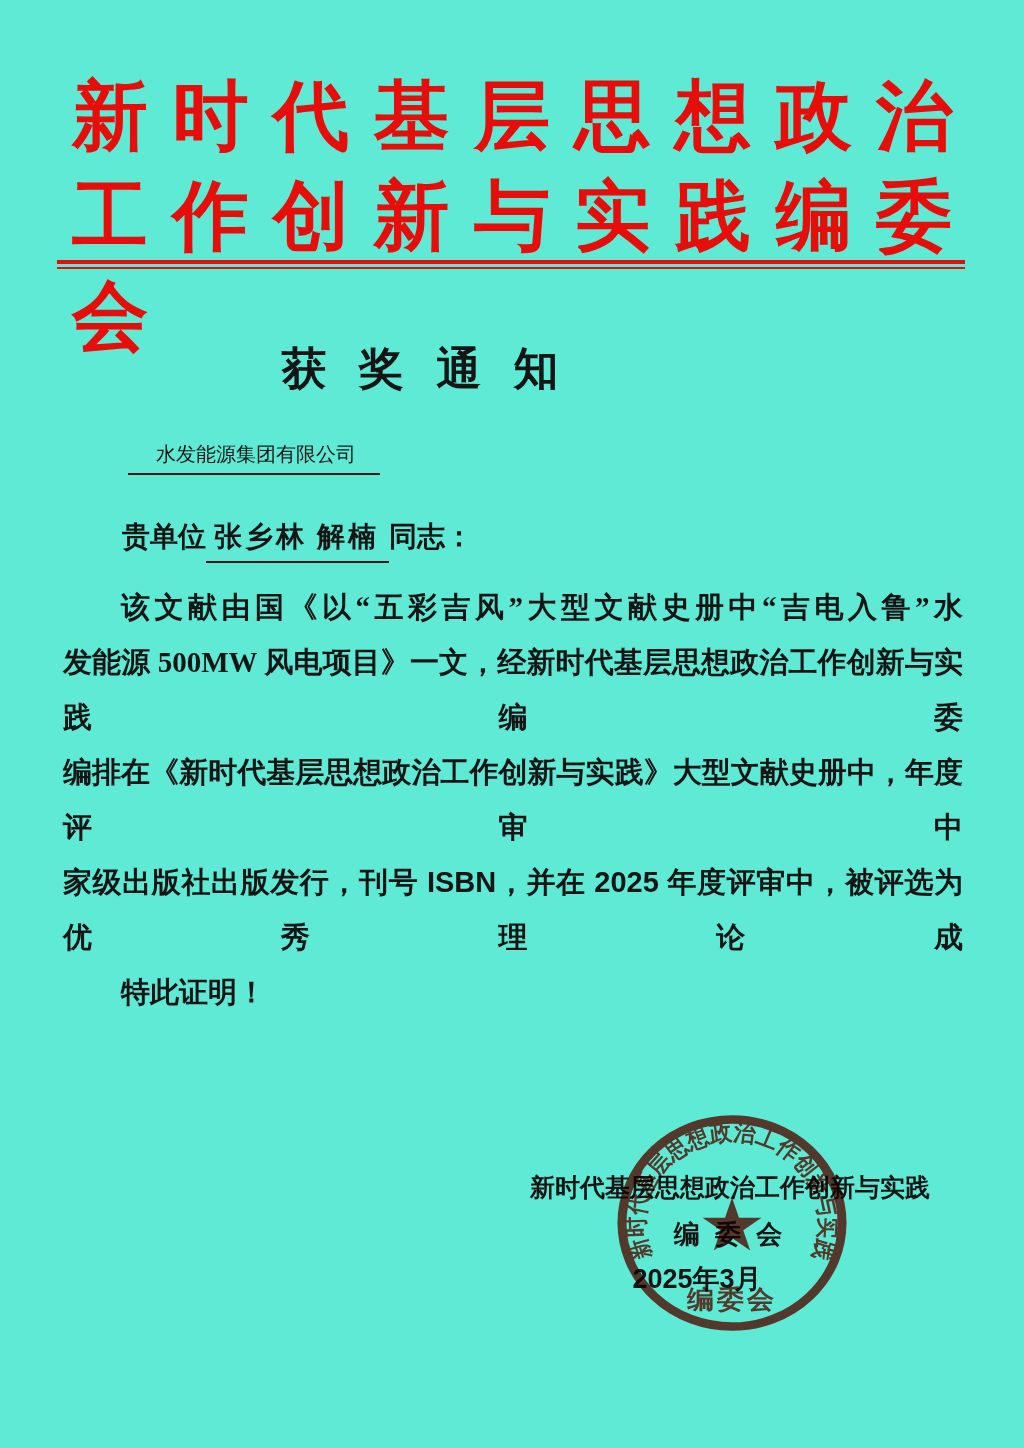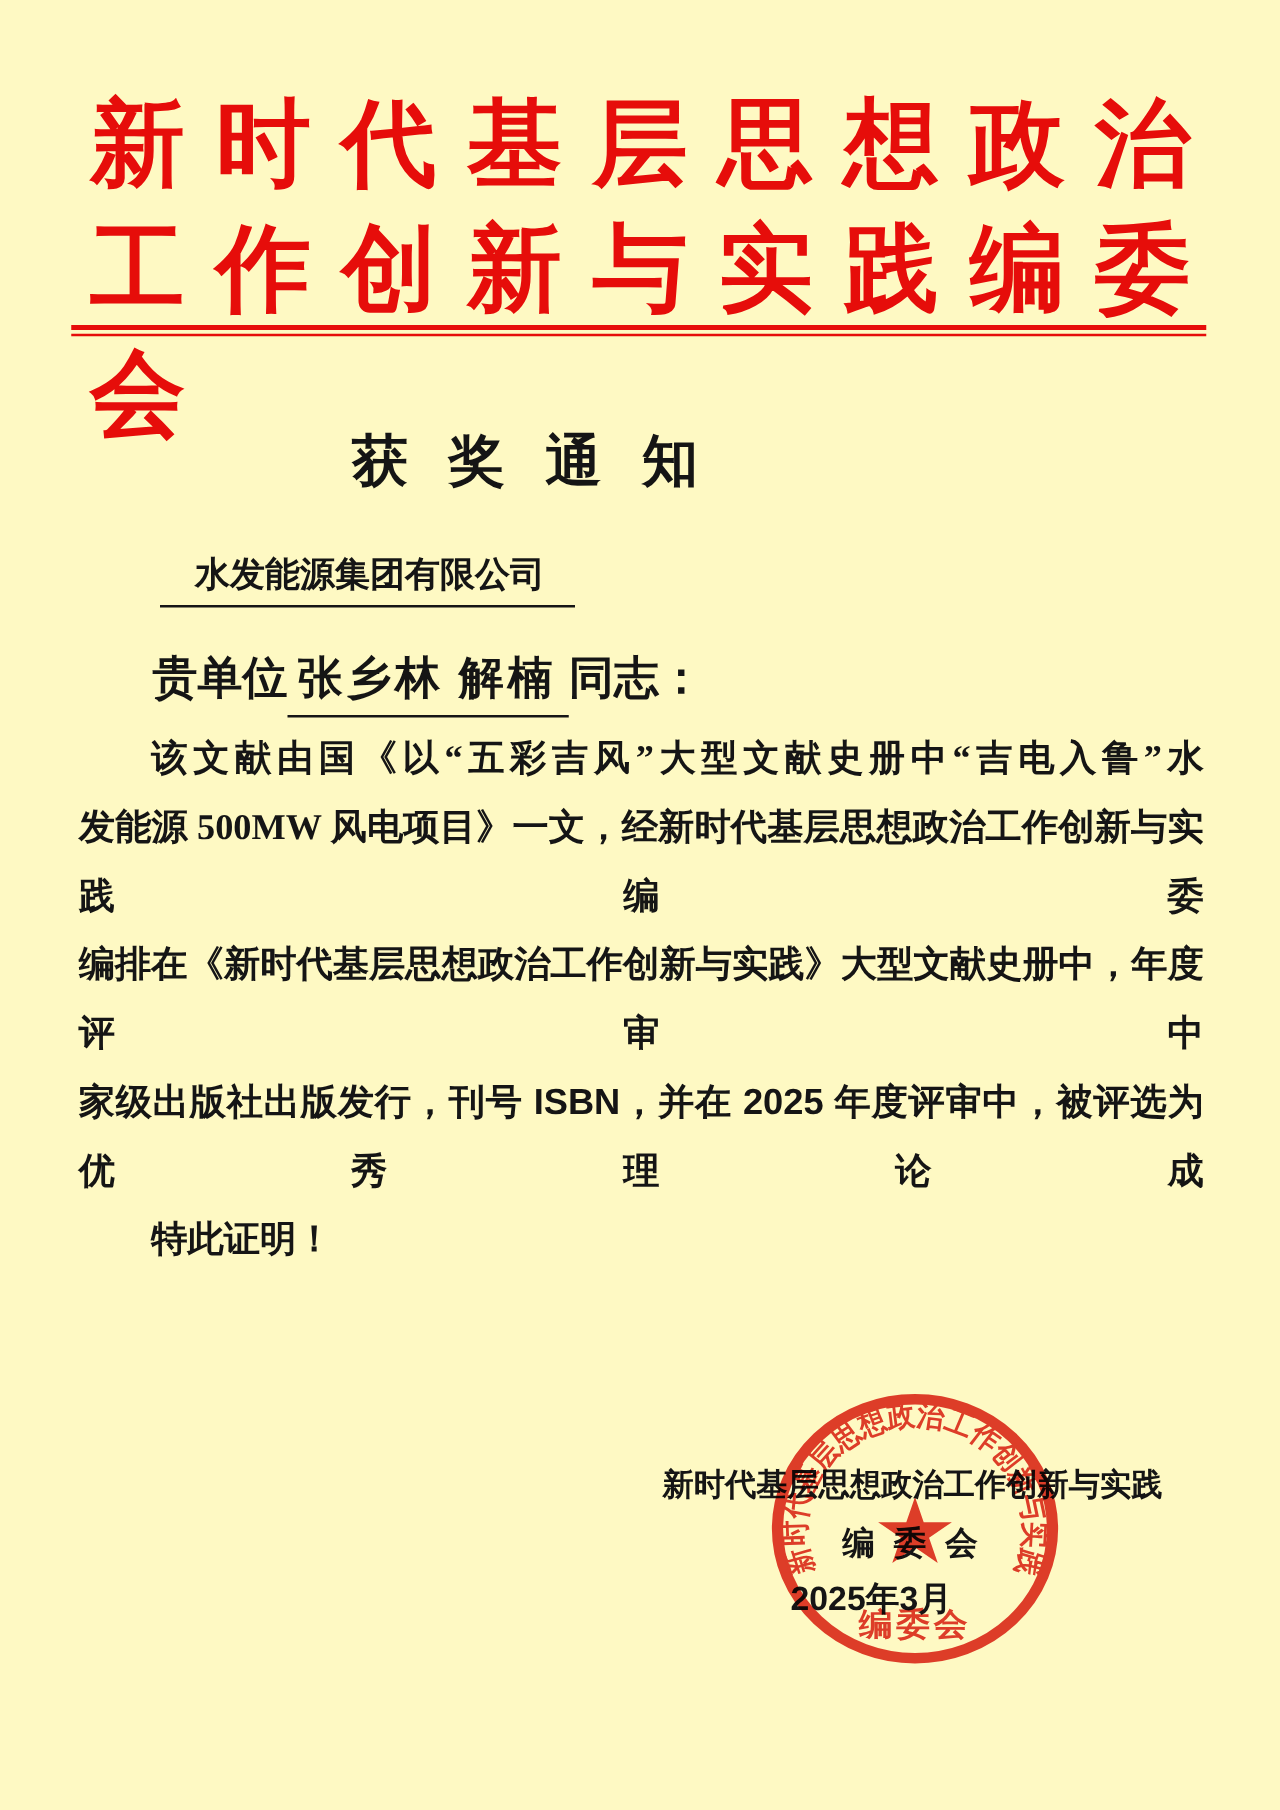--- a/index.html
+++ b/index.html
@@ -5,21 +5,21 @@
   :root{
     --red:#e60d0a;
     --stamp:#dc3227;
     --ink:#151515;
   }
   html,body{margin:0;padding:0;background:#ffffff;}
   .page{
     position:relative;
     width:1024px;height:1448px;
     margin:0 auto;
-    background:#fef9c3;
+    background:#5eead4;
     overflow:hidden;
     font-family:"Liberation Sans",sans-serif;
     color:var(--ink);
   }
   
   .letterhead{position:absolute;top:66px;left:72px;width:880px;}
   .letterhead-line{
     font-size:76px;font-weight:900;line-height:100px;
     color:var(--red);
     text-align:justify;text-align-last:justify;
@@ -30,30 +30,30 @@
   .notice-title{
     position:absolute;top:327px;left:0;width:840px;
     text-align:center;
     font-size:45px;font-weight:bold;
     letter-spacing:0.72em;text-indent:0.72em;margin-top:12px;
   }
   
   .kai{font-family:"Liberation Serif","DejaVu Serif",serif;}
   .recipient-company{
     position:absolute;top:441px;left:128px;
-    font-size:28px;font-weight:bold;
+    font-size:20px;font-weight:normal;
   }
   .recipient-company .underlined{
     display:inline-block;
     border-bottom:2px solid var(--ink);
     padding:0 24px 5px 28px;
   }
   .salutation{
     position:absolute;top:518px;left:122px;
-    font-size:36px;font-weight:bold;
+    font-size:28px;font-weight:bold;
   }
   .salutation .names{
     display:inline-block;
     border-bottom:2px solid var(--ink);
     padding:0 10px 5px 8px;
     letter-spacing:3px;
   }
   
   .body-block{position:absolute;top:580px;left:63px;width:900px;}
   .body-line{

